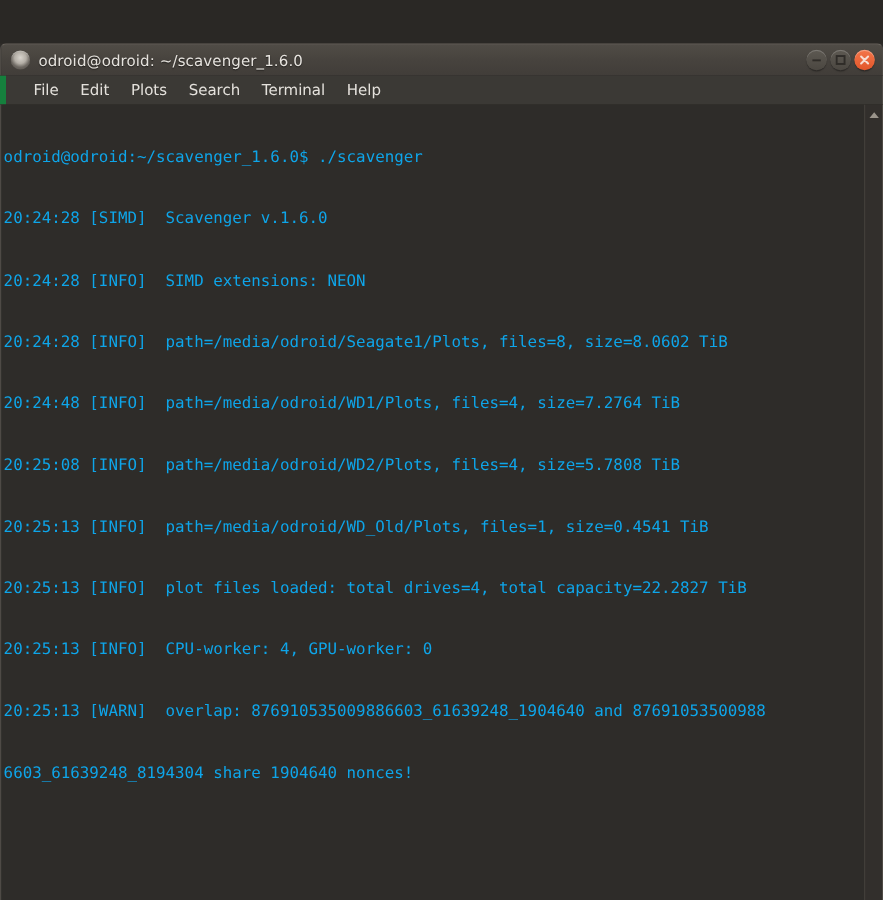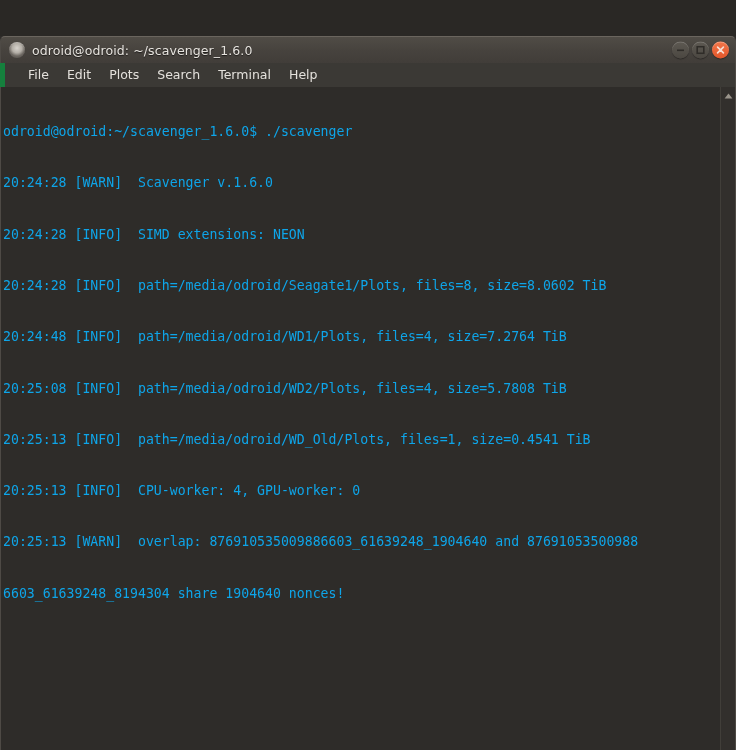--- a/index.html
+++ b/index.html
@@ -185,26 +185,27 @@
     <div class="menu-item">Edit</div>
     <div class="menu-item">Plots</div>
     <div class="menu-item">Search</div>
     <div class="menu-item">Terminal</div>
     <div class="menu-item">Help</div>
   </div>
 
   <div class="term-wrap">
     <div class="terminal" id="terminal-output">
       <div class="line">odroid@odroid:~/scavenger_1.6.0$ ./scavenger</div>
-      <div class="line">20:24:28 [WARN]  Scavenger v.1.6.0</div>
+      <div class="line">20:24:28 [SIMD]  Scavenger v.1.6.0</div>
       <div class="line">20:24:28 [INFO]  SIMD extensions: NEON</div>
       <div class="line">20:24:28 [INFO]  path=/media/odroid/Seagate1/Plots, files=8, size=8.0602 TiB</div>
       <div class="line">20:24:48 [INFO]  path=/media/odroid/WD1/Plots, files=4, size=7.2764 TiB</div>
       <div class="line">20:25:08 [INFO]  path=/media/odroid/WD2/Plots, files=4, size=5.7808 TiB</div>
       <div class="line">20:25:13 [INFO]  path=/media/odroid/WD_Old/Plots, files=1, size=0.4541 TiB</div>
+      <div class="line">20:25:13 [INFO]  plot files loaded: total drives=4, total capacity=22.2827 TiB</div>
       <div class="line">20:25:13 [INFO]  CPU-worker: 4, GPU-worker: 0</div>
       <div class="line">20:25:13 [WARN]  overlap: 876910535009886603_61639248_1904640 and 87691053500988</div>
       <div class="line">6603_61639248_8194304 share 1904640 nonces!</div>
       <div class="line"></div>
       
       
       
       
       
     </div>

